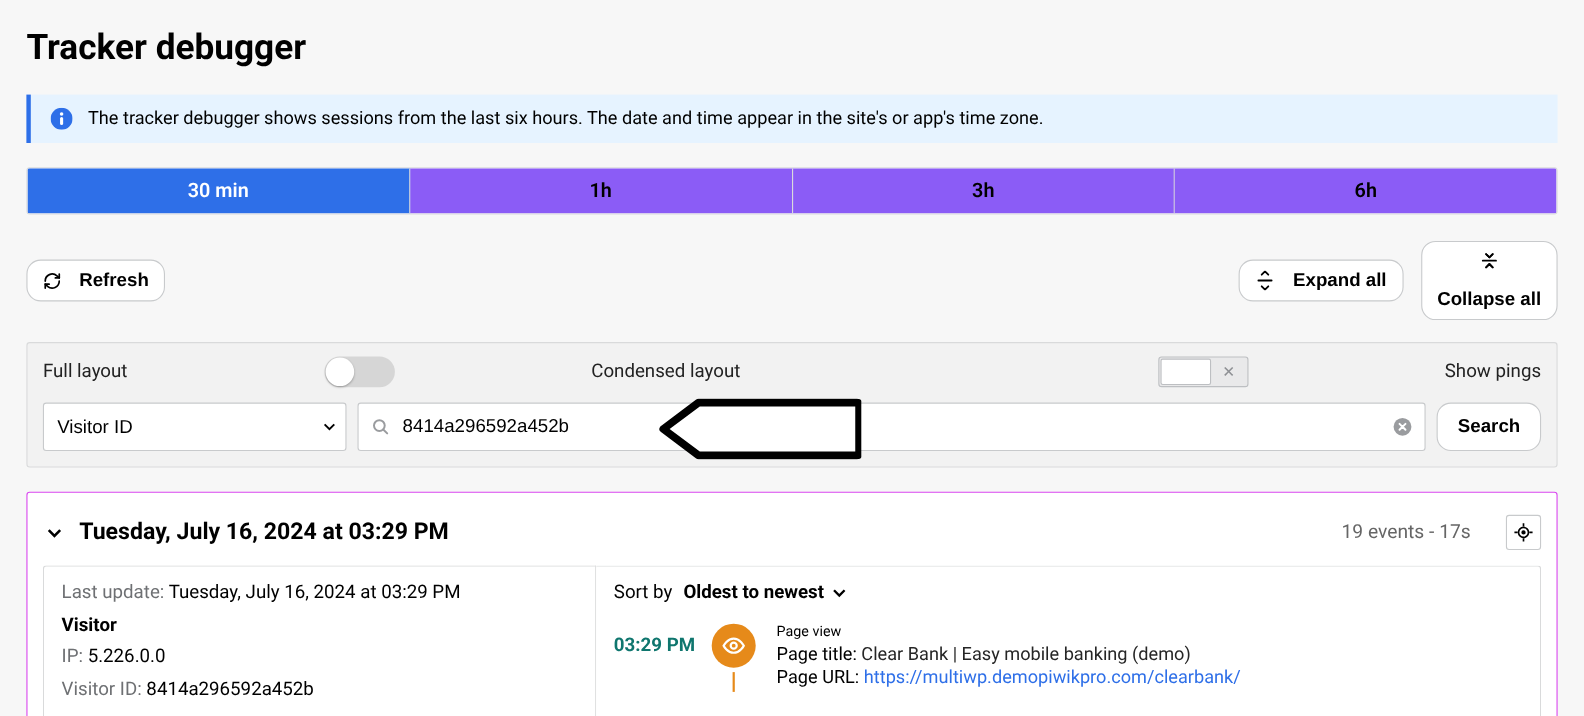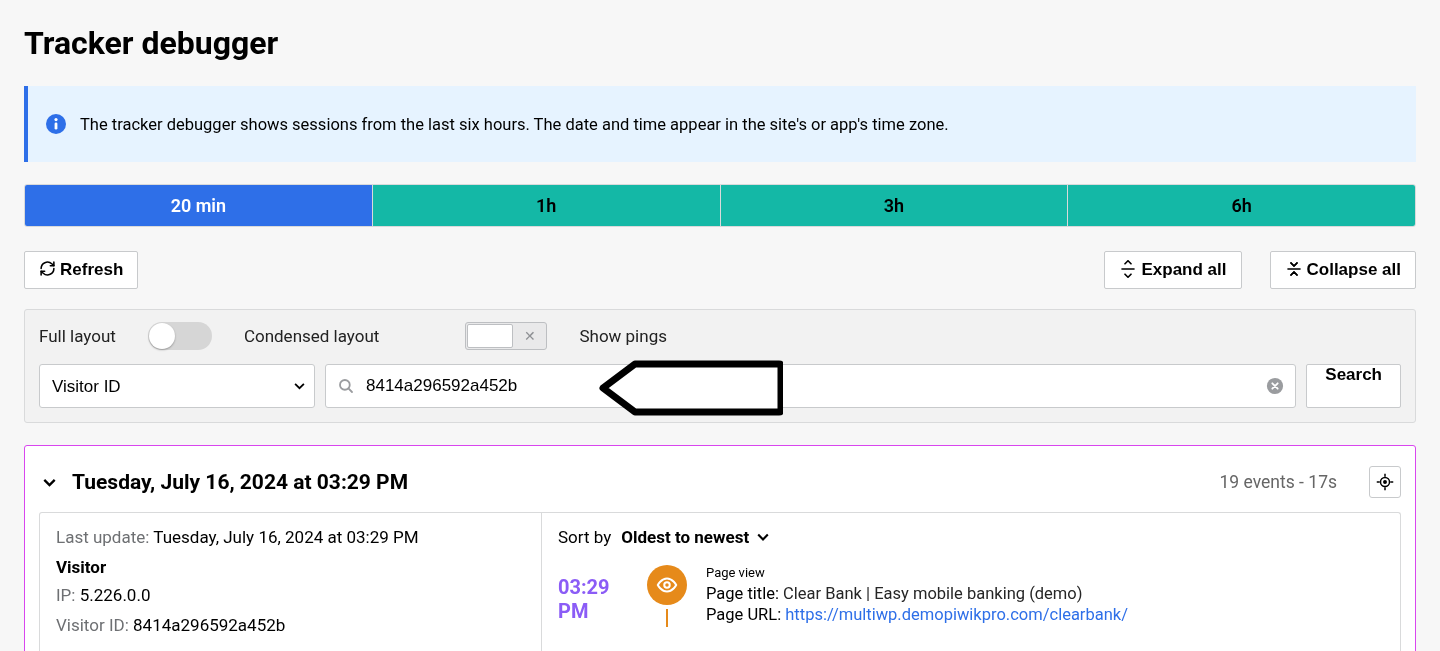--- a/index.html
+++ b/index.html
@@ -1,35 +1,35 @@
 <!DOCTYPE html>
 <html><head>
 <meta charset="utf-8">
 <style>
   * { box-sizing: border-box; margin: 0; padding: 0; }
   html, body { width: 1440px; height: 651px; font-family: -apple-system, BlinkMacSystemFont, "Segoe UI", Roboto, Helvetica, Arial, sans-serif; background: #f7f7f7; color: #000; }
   .page { padding: 24px 24px 0 24px; }
   .page-title { font-size: 32px; font-weight: 700; margin-bottom: 24px; }
 
-  .info-banner { display: flex; align-items: center; background: #e6f3ff; border-left: 4px solid #2e6fe8; padding: 28px 18px; margin-bottom: 22px; font-size: 16.5px; }
+  .info-banner { display: flex; align-items: center; background: #e6f3ff; border-left: 4px solid #2e6fe8; padding: 12px 18px; margin-bottom: 22px; font-size: 16.5px; }
   .info-banner .icon { margin-right: 14px; color: #2e6fe8; display: inline-flex; }
 
   .timerange { display: flex; border: 1px solid #d9dadb; border-radius: 3px; overflow: hidden; margin-bottom: 24px; background: #fff; }
-  .timerange-tab { flex: 1; text-align: center; padding: 10px 0; font-size: 18px; font-weight: 600; background: #14b8a6; cursor: pointer; border-right: 1px solid #d9dadb; }
+  .timerange-tab { flex: 1; text-align: center; padding: 10px 0; font-size: 18px; font-weight: 600; background: #8b5cf6; cursor: pointer; border-right: 1px solid #d9dadb; }
   .timerange-tab:last-child { border-right: none; }
   .timerange-tab.active { background: #2e6fe8; color: #fff; }
 
   .actions-row { display: flex; align-items: center; margin-bottom: 20px; }
-  .btn { display: inline-flex; gap: 4px; padding: 8px 14px; font-size: 17px; font-weight: 600; border: 1px solid #c8cacc; background: #fff; border-radius: 2px; cursor: pointer; }
+  .btn { display: inline-flex; align-items: center; gap: 16px; padding: 8px 14px; font-size: 17px; font-weight: 600; border: 1px solid #c8cacc; background: #fff; border-radius: 13px; cursor: pointer; }
   .btn .icon { display: inline-flex; }
   .spacer { flex: 1; }
-  .actions-row .btn + .btn { margin-left: 28px; }
+  .actions-row .btn + .btn { margin-left: 16px; flex-direction: column; }
 
   .filter-panel { border: 1px solid #d9dadb; border-radius: 3px; background: #f2f2f2; padding: 12px 14px 14px 14px; margin-bottom: 22px; }
-  .filter-row1 { display: flex; align-items: center; gap: 32px; margin-bottom: 14px; }
+  .filter-row1 { display: flex; align-items: center; gap: 32px; margin-bottom: 14px; justify-content: space-between; }
   .label-text { font-size: 17px; color: #222; }
   .layout-toggle-track { width: 64px; height: 28px; border-radius: 14px; background: #d6d6d6; position: relative; cursor: pointer; }
   .layout-toggle-thumb { width: 26px; height: 26px; border-radius: 50%; background: #fff; box-shadow: 0 1px 2px rgba(0,0,0,.3); position: absolute; top: 1px; left: 1px; }
   .show-pings-toggle { width: 82px; height: 28px; border: 1px solid #bdbfc2; border-radius: 3px; background: #e9e9ea; display: flex; align-items: center; cursor: pointer; }
   .show-pings-thumb { width: 46px; height: 24px; margin-left: 1px; background: #fff; border: 1px solid #bdbfc2; border-radius: 2px; }
   .show-pings-x { flex: 1; text-align: center; color: #8e9094; font-size: 14px; }
 
   .filter-row2 { display: flex; align-items: center; gap: 10px; }
   .select-wrap { position: relative; width: 276px; }
   .select-wrap select { width: 100%; height: 44px; font-size: 17px; padding: 0 28px 0 12px; border: 1px solid #c8cacc; border-radius: 3px; background: #fff; appearance: none; -webkit-appearance: none; cursor: pointer; }
@@ -54,21 +54,21 @@
   .session-right { flex: 1; border: 1px solid #d9dadb; border-left: none; border-bottom: none; border-radius: 0 3px 0 0; padding: 14px 16px; }
   .kv-line { font-size: 17px; margin-bottom: 10px; }
   .kv-label { color: #6e7073; }
   .kv-value { color: #000; }
   .section-title { font-size: 17px; font-weight: 700; margin: 6px 0 8px 0; }
 
   .sort-row { display: flex; align-items: center; gap: 10px; font-size: 17px; margin-bottom: 18px; }
   .sort-select { display: inline-flex; align-items: center; gap: 8px; font-weight: 700; cursor: pointer; }
 
   .event-row { display: flex; align-items: flex-start; }
-  .event-time { width: 86px; font-size: 20px; font-weight: 700; color: #8b5cf6; padding-top: 10px; text-align: left; }
+  .event-time { width: 86px; font-size: 17px; font-weight: 700; color: #0f766e; padding-top: 10px; text-align: left; }
   .event-icon-col { width: 46px; display: flex; flex-direction: column; align-items: center; }
   .event-icon { width: 40px; height: 40px; border-radius: 50%; background: #e68a1a; display: flex; align-items: center; justify-content: center; color: #fff; }
   .timeline-line { width: 2px; flex: 1; background: #e68a1a; margin-top: 4px; min-height: 18px; }
   .event-main { flex: 1; padding-left: 16px; }
   .event-title { font-size: 13px; font-weight: 400; margin-bottom: 4px; }
   .event-meta { font-size: 16.5px; color: #262626; margin-bottom: 2px; }
   .event-meta .mlabel { color: #000000; }
   .event-meta a { color: #2e6fe8; text-decoration: none; }
 
   svg { display: block; }
@@ -84,21 +84,21 @@
       <svg width="20" height="20" viewBox="0 0 20 20">
           <circle cx="10" cy="10" r="10" fill="#2e6fe8"></circle>
           <circle cx="10" cy="5.6" r="1.6" fill="#fff"></circle>
           <rect x="8.6" y="8.4" width="2.8" height="7.2" rx="1.4" fill="#fff"></rect>
         </svg>
     </span>
     <span>The tracker debugger shows sessions from the last six hours. The date and time appear in the site's or app's time zone.</span>
   </div>
 
   <div class="timerange">
-    <div class="timerange-tab active">20 min</div>
+    <div class="timerange-tab active">30 min</div>
     <div class="timerange-tab">1h</div>
     <div class="timerange-tab">3h</div>
     <div class="timerange-tab">6h</div>
   </div>
 
   <div class="actions-row">
     <button class="btn">
       <span class="icon">
         <svg width="17" height="17" viewBox="0 0 24 24" fill="none" stroke="#000" stroke-width="2.2" stroke-linecap="round" stroke-linejoin="round">
             <path d="M3 12a9 9 0 0 1 15-6.7L21 8"></path>

